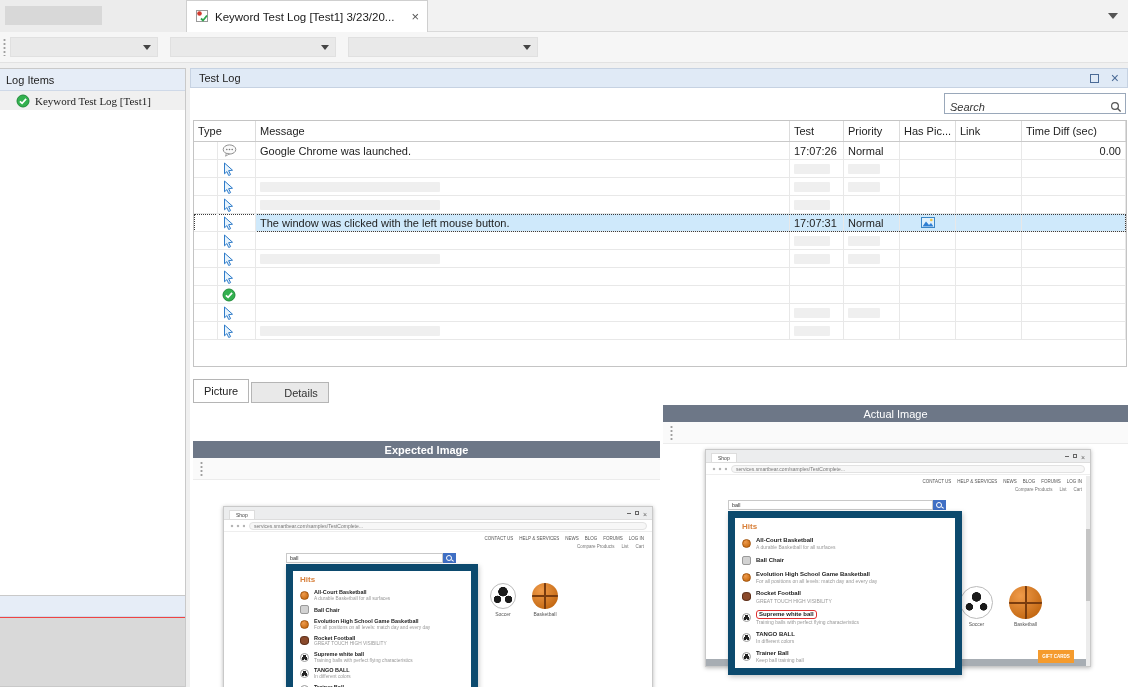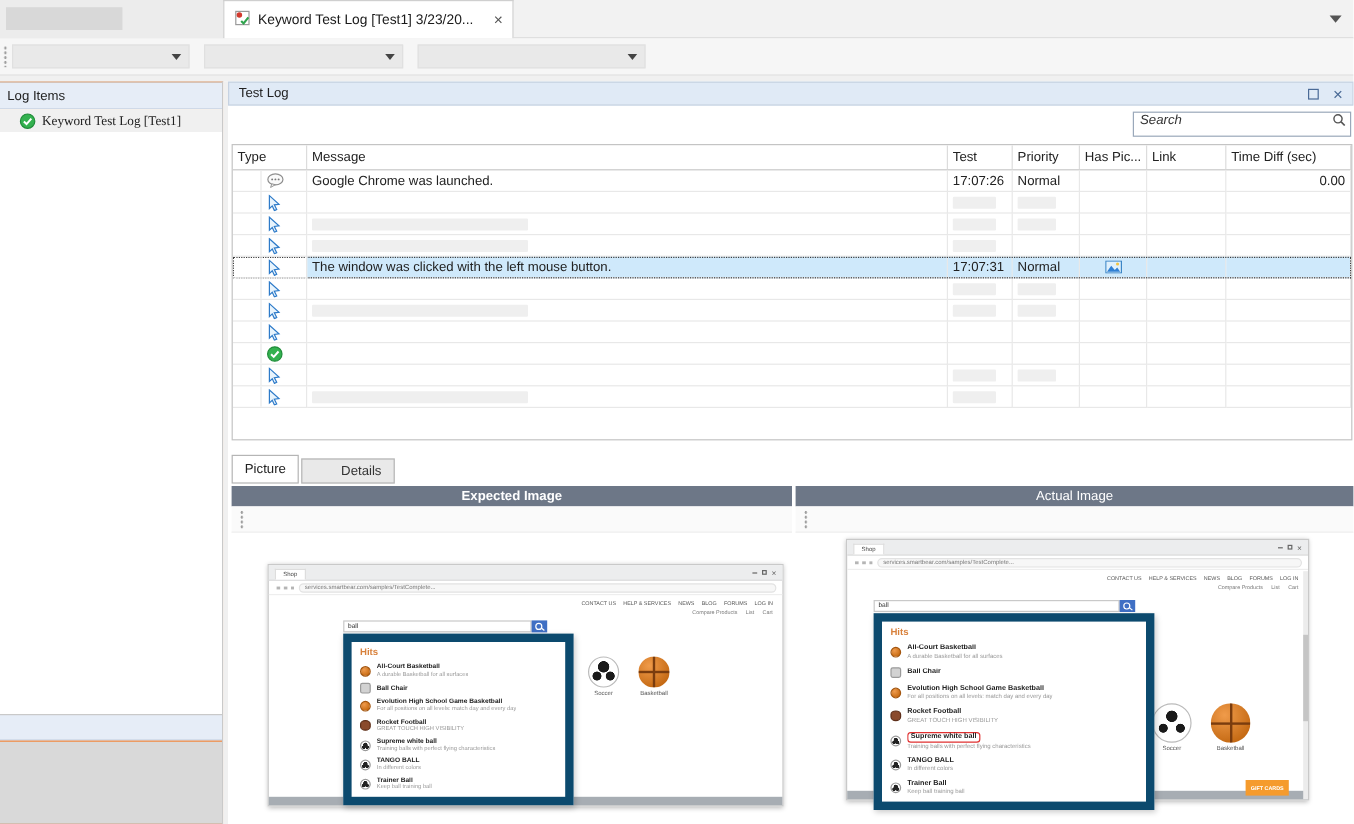--- a/index.html
+++ b/index.html
@@ -21,36 +21,36 @@
   .grip { position:absolute; width:3px; background-image:radial-gradient(circle,#9f9f9f 1px,transparent 1.2px); background-size:3px 4px; }
   .toolbar-grip { left:3px; top:6px; height:18px; }
   .combo { position:absolute; top:5px; height:20px; background:#e9e9e9; border:1px solid #e0e0e0; display:flex; align-items:center; }
   .combo::after { content:""; margin-left:auto; margin-right:6px; border-left:4px solid transparent; border-right:4px solid transparent; border-top:5px solid #444; }
   .combo1 { left:10px; width:148px; }
   .combo2 { left:170px; width:166px; }
   .combo3 { left:348px; width:190px; }
   .toolbar-sep { position:absolute; left:0; top:62px; width:1128px; height:6px; background:#f0f0f0; border-top:1px solid #e2e2e2; }
 
   
-  .left-col { position:absolute; left:0; top:68px; width:186px; bottom:0; background:#f97316; border:1px solid #c9c9c9; border-left:none; }
+  .left-col { position:absolute; left:0; top:68px; width:186px; bottom:0; background:#ef4444; border:1px solid #c9c9c9; border-left:none; }
   .panel-header { height:22px; background:#e6edf7; border-bottom:1px solid #cfd9e8; display:flex; align-items:center; padding:0 6px; }
   .tree { background:#fff; height:504px; }
   .tree-item { display:flex; align-items:center; gap:5px; height:19px; background:#f0f0f0; padding-left:16px; white-space:nowrap; overflow:hidden;font-family:Liberation Serif, serif; }
   .tree-icon { display:flex; align-items:center; }
   .mini-header { height:22px; background:#e6edf7; border-top:1px solid #c9c9c9; border-bottom:1px solid #cfd9e8; }
   .mini-body { position:absolute; left:0; right:0; bottom:0; height:68px; background:#d9d9d9; }
   .v-split { position:absolute; left:186px; top:68px; width:4px; bottom:0; background:#f0f0f0; }
 
   
   .main { position:absolute; left:190px; top:68px; right:0; bottom:0; background:#fff; }
   .testlog-header { position:absolute; left:0; top:0; right:0; height:20px; background:#e0eaf6; border:1px solid #c6d2e2; display:flex; align-items:center; padding:0 8px; }
   .header-icons { margin-left:auto; display:flex; align-items:center; gap:12px; }
   .float-icon { width:9px; height:9px; border:1px solid #4a6a96; display:inline-block; }
   .close-icon { color:#4a6a96; font-size:14px; line-height:1; }
-  .search-box { position:absolute; right:2px; top:25px; width:182px; height:21px; border:1px solid #9aa8ba; display:flex; align-items:flex-start; background:#fff; }
+  .search-box { position:absolute; right:2px; top:25px; width:182px; height:21px; border:1px solid #9aa8ba; display:flex; align-items:flex-end; background:#fff; }
   .search-box input { flex:1; min-width:0; border:none; outline:none; padding:0 5px; font:italic 11px "Liberation Sans",sans-serif; color:#333; background:transparent; }
   .search-box input::placeholder { color:#333; font-style:italic; opacity:1; }
   .search-icon { width:18px; display:flex; justify-content:center; align-items:center; }
 
   
   .log-table { position:absolute; left:3px; top:52px; width:934px; height:247px; border:1px solid #c4c4c4; background:#fff; overflow:hidden; }
   .log-header, .log-row { display:grid; grid-template-columns:62px 1fr 54px 56px 56px 66px 104px; }
   .log-header { height:21px; border-bottom:1px solid #c9c9c9; }
   .hcell { border-right:1px solid #dcdcdc; display:flex; align-items:center; padding:0 4px; white-space:nowrap; overflow:hidden; text-overflow:ellipsis; color:#222; }
   .log-row { height:18px; }
@@ -66,21 +66,21 @@
 
   
   .btabs { position:absolute; left:3px; top:311px; height:24px; display:flex; align-items:flex-end; gap:2px; }
   .btab { border:1px solid #b5b5b5; padding:0 10px; display:flex; align-items:center; }
   .btab.sel { background:#fff; height:24px; z-index:2; }
   .btab:not(.sel) { background:#e9e9e9; height:21px; color:#333;padding-left:32px; }
 
   
   .images { position:absolute; left:3px; top:337px; right:0; bottom:0; }
   .img-panel { position:absolute; top:0; bottom:0; background:#fff; }
-  .img-panel.expected { left:0; width:467px; }
+  .img-panel.expected { left:0; width:467px;margin-top:36px; }
   .img-panel.actual { left:470px; right:0; }
   .img-header { height:17px; background:#6d7787; color:#fff; display:flex; align-items:center; justify-content:center; }
   .expected .img-header { font-weight:bold; }
   .img-toolbar { height:22px; background:#fafafa; border-bottom:1px solid #ececec; position:relative; }
   .tgrip { left:7px; top:3px; height:16px; }
   .img-content { position:absolute; top:39px; left:0; right:0; bottom:0; background:#fff; overflow:hidden; }
 
   
   .browser-mock { position:absolute; background:#fff; border:1px solid #c9c9c9; box-shadow:0 1px 4px rgba(0,0,0,.28); }
   .expected-mock { left:30px; top:26px; width:430px; height:202px; }

